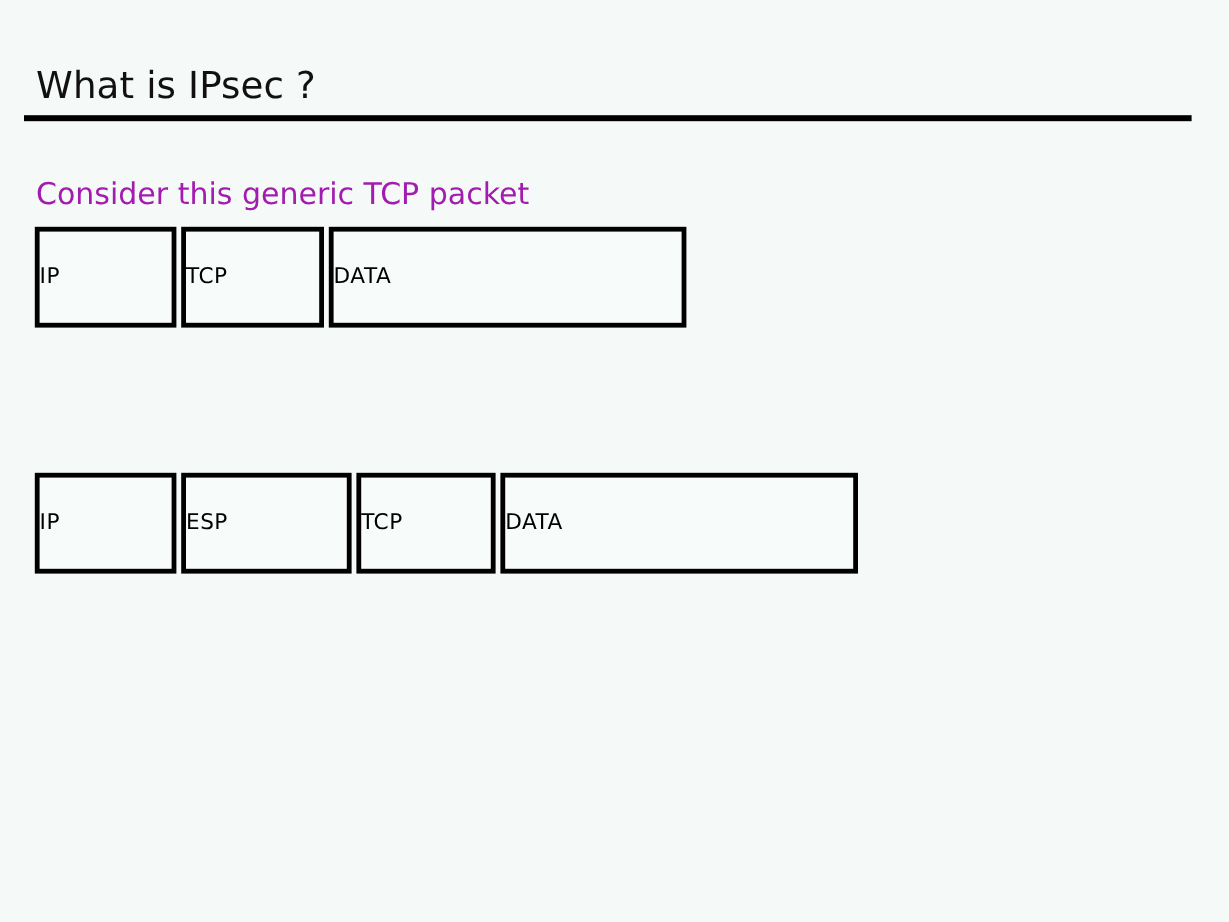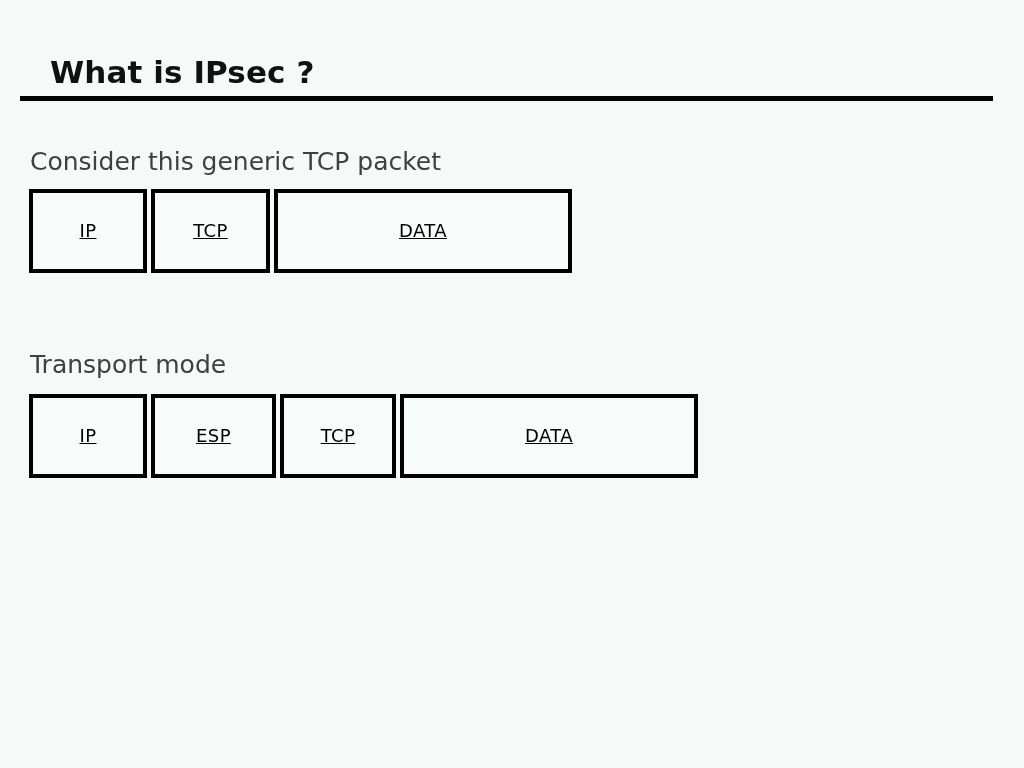--- a/index.html
+++ b/index.html
@@ -23,41 +23,40 @@
   }
 
   
   .slide-title {
     position: absolute;
     left: 30px;
     top: 52px;
     font-size: 31px;
     line-height: 40px;
     letter-spacing: 0.1px;
-    font-weight: 700;
+    font-weight: 400;
     color: #111111;
     white-space: nowrap;
-    margin-left: 20px;
   }
   .title-rule {
     position: absolute;
     left: 20px;
     top: 96px;
     width: 973px;
     height: 5px;
     background: #000000;
   }
 
   
   .body-line {
     position: absolute;
     font-size: 25px;
     line-height: 32px;
     font-weight: 400;
-    color: #404040;
+    color: #a21caf;
     white-space: nowrap;
   }
   .lbl-consider { left: 30px; top: 146px; }
   .lbl-transport { left: 30px; top: 349px; }
   .lbl-note     { left: 30px; top: 553px; }
 
   
   .packet-row {
     position: absolute;
     height: 84px;
@@ -66,28 +65,27 @@
   }
   .packet-row-1 { left: 29px; top: 189px; }
   .packet-row-2 { left: 29px; top: 394px; }
 
   .packet-field {
     box-sizing: border-box;
     border: 4px solid #000000;
     background: #f7fbf9;
     display: flex;
     align-items: center;
-    justify-content: center;
+    justify-content: flex-start;
     font-size: 18px;
     line-height: 20px;
     letter-spacing: 0.4px;
     color: #000000;
     white-space: nowrap;
     margin-right: 4px;
-    text-decoration: underline;
   }
   .packet-field:last-child { margin-right: 12px; }
 </style>
 </head>
 <body style="background: rgb(245, 250, 248);">
 
 <div class="slide">
 
   <div class="slide-title">What is IPsec ?</div>
   <div class="title-rule"></div>
@@ -99,27 +97,26 @@
       <span>IP</span>
     </div>
     <div class="packet-field" style="width: 119px;">
       <span>TCP</span>
     </div>
     <div class="packet-field" style="width: 298px;">
       <span>DATA</span>
     </div>
   </div>
 
-  <div class="body-line lbl-transport">Transport mode</div>
 
   <div class="packet-row packet-row-2">
     <div class="packet-field" style="width: 118px;">
       <span>IP</span>
     </div>
-    <div class="packet-field" style="width: 125px;">
+    <div class="packet-field" style="width: 142px;">
       <span>ESP</span>
     </div>
     <div class="packet-field" style="width: 116px;">
       <span>TCP</span>
     </div>
     <div class="packet-field" style="width: 298px;">
       <span>DATA</span>
     </div>
   </div>
 

